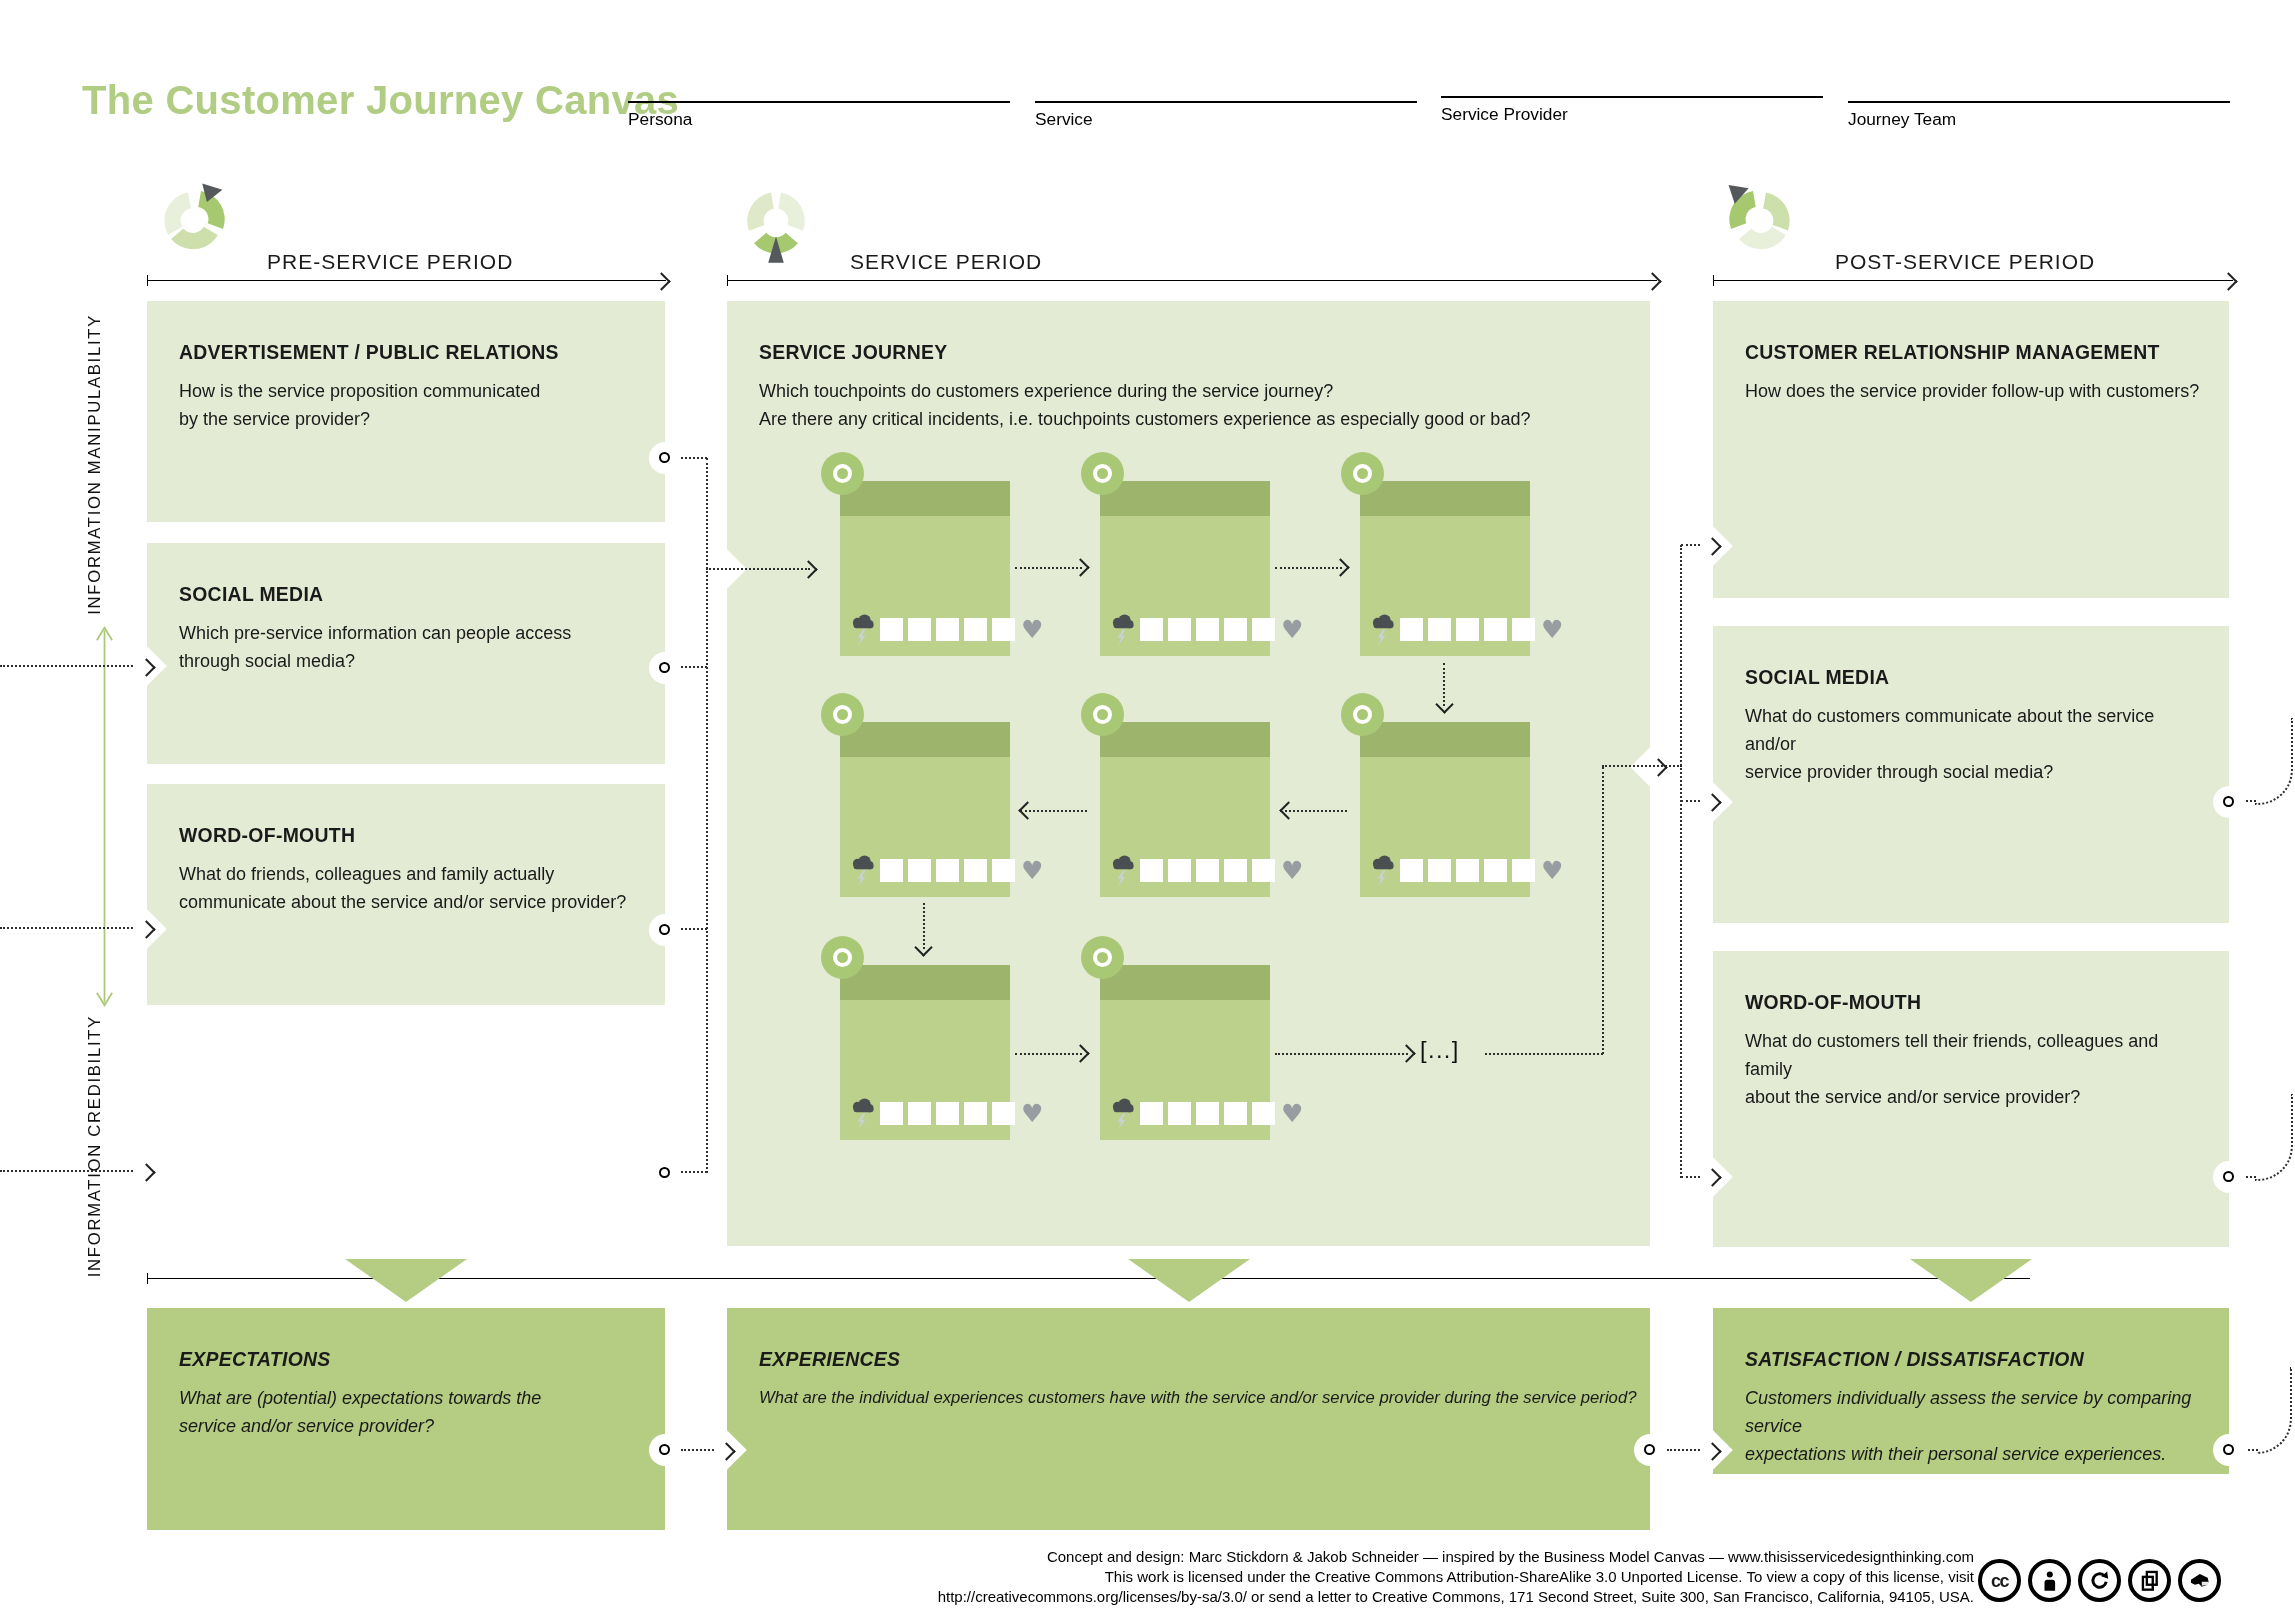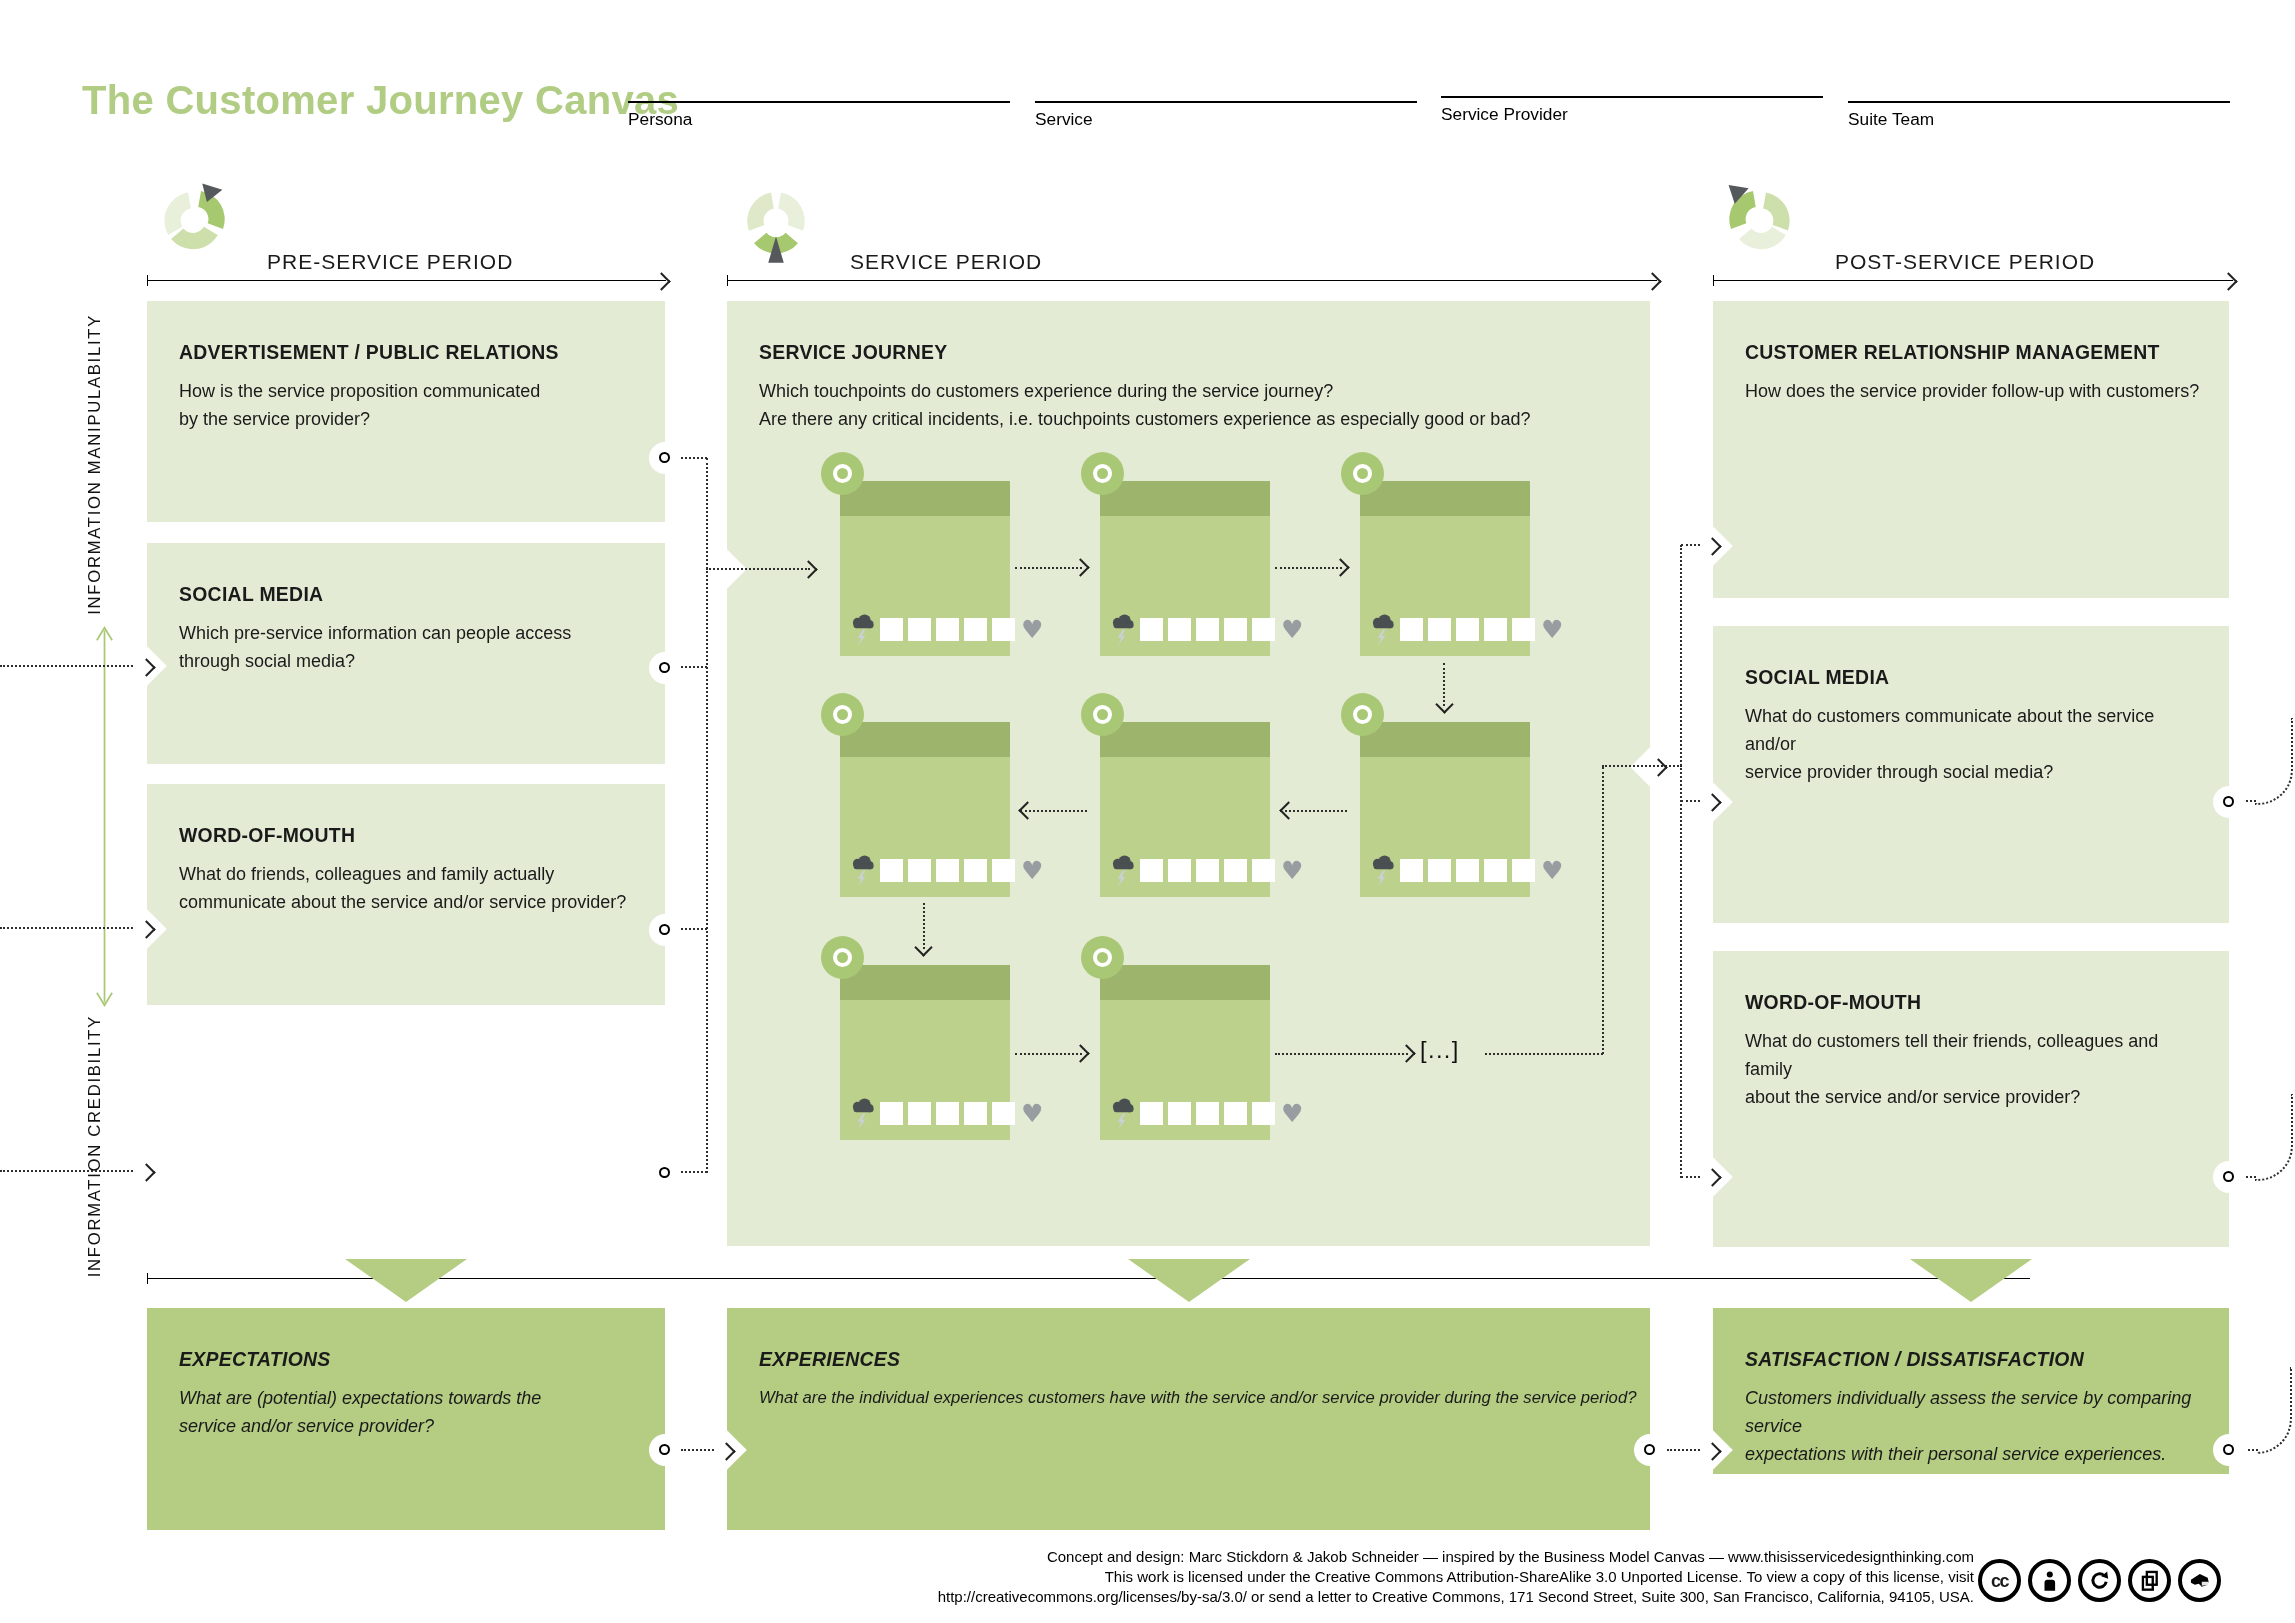--- a/index.html
+++ b/index.html
@@ -89,21 +89,21 @@
   <div class="field" style="left:628px;top:101px">
       <span>Persona</span>
     </div>
   <div class="field" style="left:1035px;top:101px">
       <span>Service</span>
     </div>
   <div class="field" style="left:1441px;top:96px">
       <span>Service Provider</span>
     </div>
   <div class="field" style="left:1848px;top:101px">
-      <span>Suite Team</span>
+      <span>Journey Team</span>
     </div>
 
   <div class="pie" style="left:154px;top:182px">
     <svg viewBox="0 0 100 110" width="78" height="85">
       <path d="M82,68.5 A37,37 0 0 1 21.7,73.8 L37.7,60.3 A16,16 0 0 0 63.9,58 Z" fill="#cddfab"></path>
       <path d="M18,68.5 A37,37 0 0 1 43.6,13.6 L47.2,34.2 A16,16 0 0 0 36.1,58 Z" fill="#e8efda"></path>
       <path d="M56.4,13.6 A37,37 0 0 1 84.8,62.7 L65,55.5 A16,16 0 0 0 52.8,34.2 Z" fill="#a6c86e" transform="translate(4,-2)"></path>
       <polygon points="62,2 88,10 68,26" fill="#55595c"></polygon>
     </svg>
   </div>

